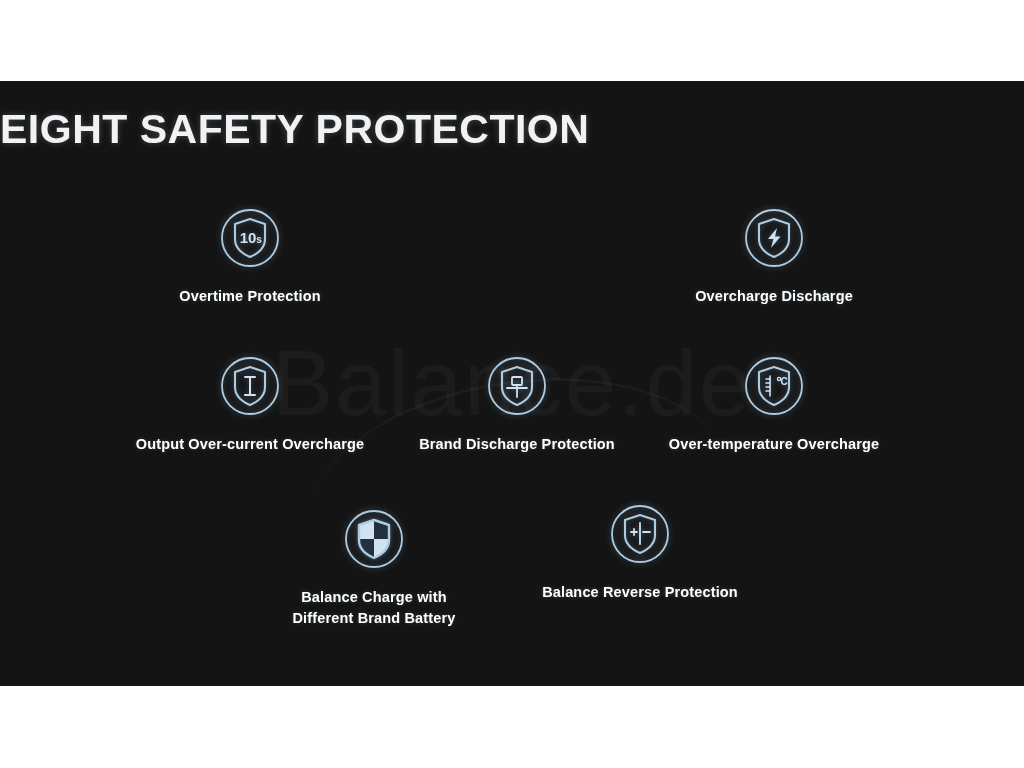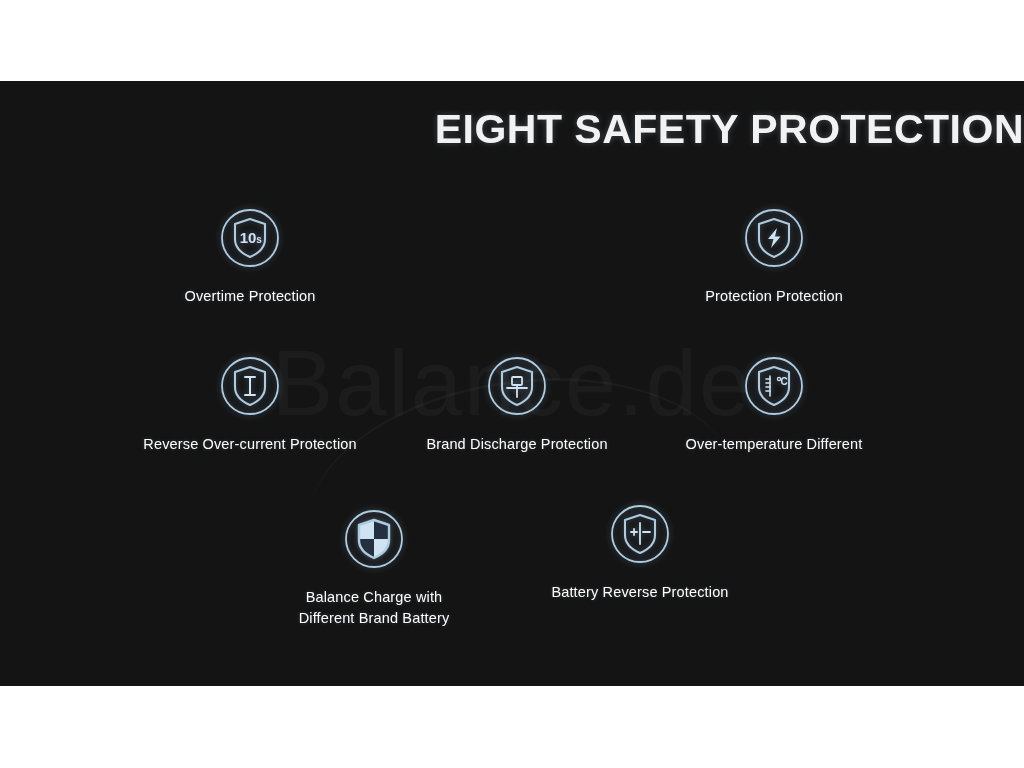--- a/index.html
+++ b/index.html
@@ -58,21 +58,21 @@
     border-radius: 50% 50% 0 0 / 80% 80% 0 0;
     transform: rotate(-8deg);
     pointer-events: none;
   }
 
   #title {
     position: absolute;
     left: 0;
     top: 25px;
     width: 1024px;
-    text-align: right;
+    text-align: left;
     font-size: 41px;
     font-weight: bold;
     color: #f2f2f2;
     letter-spacing: 0.5px;
     text-shadow: 0 0 6px rgba(180,210,235,0.28);
   }
 
   .grid {
     position: absolute;
     left: 0;
@@ -90,21 +90,21 @@
   .icon-wrap {
     width: 70px;
     height: 70px;
     margin: 0 auto;
     display: block;
   }
 
   .cell-label {
     margin-top: 13px;
     font-size: 14.5px;
-    font-weight: normal;
+    font-weight: bold;
     color: #ffffff;
     line-height: 21px;
     letter-spacing: 0.15px;
     text-shadow: 0 0 4px rgba(150,190,225,0.25);
   }
 
   .icon-svg {
     display: block;
     width: 70px;
     height: 70px;
@@ -139,36 +139,36 @@
 
 
       <div class="cell" style="left:624px; top:122px;">
         <div class="icon-wrap">
           <svg class="icon-svg" viewBox="0 0 70 70" aria-hidden="true">
             <circle cx="35" cy="35" r="28" fill="none" stroke="#aecbe0" stroke-width="1.8"></circle>
             <path d="M35 16 L50 21 V36 C50 45 42 51 35 54 C28 51 20 45 20 36 V21 Z" fill="none" stroke="#aecbe0" stroke-width="2.1" stroke-linejoin="round"></path>
             <path d="M38 25 L29 36 H34.5 L32 45 L41.5 33.5 H36 Z" fill="#cfe3f2"></path>
           </svg>
         </div>
-        <div class="cell-label">Protection Protection</div>
+        <div class="cell-label">Overcharge Discharge</div>
       </div>
 
       <div class="cell" style="left:100px; top:270px;">
         <div class="icon-wrap">
           <svg class="icon-svg" viewBox="0 0 70 70" aria-hidden="true">
             <circle cx="35" cy="35" r="28" fill="none" stroke="#aecbe0" stroke-width="1.8"></circle>
             <path d="M35 16 L50 21 V36 C50 45 42 51 35 54 C28 51 20 45 20 36 V21 Z" fill="none" stroke="#aecbe0" stroke-width="2.1" stroke-linejoin="round"></path>
             <g stroke="#cfe3f2" stroke-width="2" stroke-linecap="round">
               <line x1="30" y1="26" x2="40" y2="26"></line>
               <line x1="35" y1="26" x2="35" y2="44"></line>
               <line x1="30" y1="44" x2="40" y2="44"></line>
             </g>
           </svg>
         </div>
-        <div class="cell-label">Reverse Over-current Protection</div>
+        <div class="cell-label">Output Over-current Overcharge</div>
       </div>
 
       <div class="cell" style="left:367px; top:270px;">
         <div class="icon-wrap">
           <svg class="icon-svg" viewBox="0 0 70 70" aria-hidden="true">
             <circle cx="35" cy="35" r="28" fill="none" stroke="#aecbe0" stroke-width="1.8"></circle>
             <path d="M35 16 L50 21 V36 C50 45 42 51 35 54 C28 51 20 45 20 36 V21 Z" fill="none" stroke="#aecbe0" stroke-width="2.1" stroke-linejoin="round"></path>
             <g stroke="#cfe3f2" stroke-width="1.8" fill="none" stroke-linecap="round">
               <rect x="30" y="26" width="10" height="8" rx="1"></rect>
               <line x1="25" y1="37" x2="45" y2="37"></line>
@@ -188,21 +188,21 @@
               <line x1="31" y1="25" x2="31" y2="45"></line>
               <line x1="31" y1="28" x2="27" y2="28"></line>
               <line x1="31" y1="32" x2="27" y2="32"></line>
               <line x1="31" y1="36" x2="27" y2="36"></line>
               <line x1="31" y1="40" x2="27" y2="40"></line>
             </g>
             <circle cx="40" cy="28" r="1.6" fill="none" stroke="#cfe3f2" stroke-width="1.3"></circle>
             <text x="45" y="34" font-family="'Liberation Sans',sans-serif" font-size="10" font-weight="bold" fill="#cfe3f2" text-anchor="middle">C</text>
           </svg>
         </div>
-        <div class="cell-label">Over-temperature Different</div>
+        <div class="cell-label">Over-temperature Overcharge</div>
       </div>
 
       <div class="cell" style="left:224px; top:423px;">
         <div class="icon-wrap">
           <svg class="icon-svg" viewBox="0 0 70 70" aria-hidden="true">
             <circle cx="35" cy="35" r="28" fill="none" stroke="#aecbe0" stroke-width="1.8"></circle>
             <defs>
               <clipPath id="balanceShieldClip">
                 <path d="M35 16 L50 21 V36 C50 45 42 51 35 54 C28 51 20 45 20 36 V21 Z"></path>
               </clipPath>
@@ -226,18 +226,18 @@
             <circle cx="35" cy="35" r="28" fill="none" stroke="#aecbe0" stroke-width="1.8"></circle>
             <path d="M35 16 L50 21 V36 C50 45 42 51 35 54 C28 51 20 45 20 36 V21 Z" fill="none" stroke="#aecbe0" stroke-width="2.1" stroke-linejoin="round"></path>
             <g stroke="#cfe3f2" stroke-width="1.8" stroke-linecap="round">
               <line x1="26" y1="33" x2="32" y2="33"></line>
               <line x1="29" y1="30" x2="29" y2="36"></line>
               <line x1="35" y1="24" x2="35" y2="45"></line>
               <line x1="38" y1="33" x2="45" y2="33"></line>
             </g>
           </svg>
         </div>
-        <div class="cell-label">Battery Reverse Protection</div>
+        <div class="cell-label">Balance Reverse Protection</div>
       </div>
 
     </div>
   </div>
 </div>
 
 </body></html>

